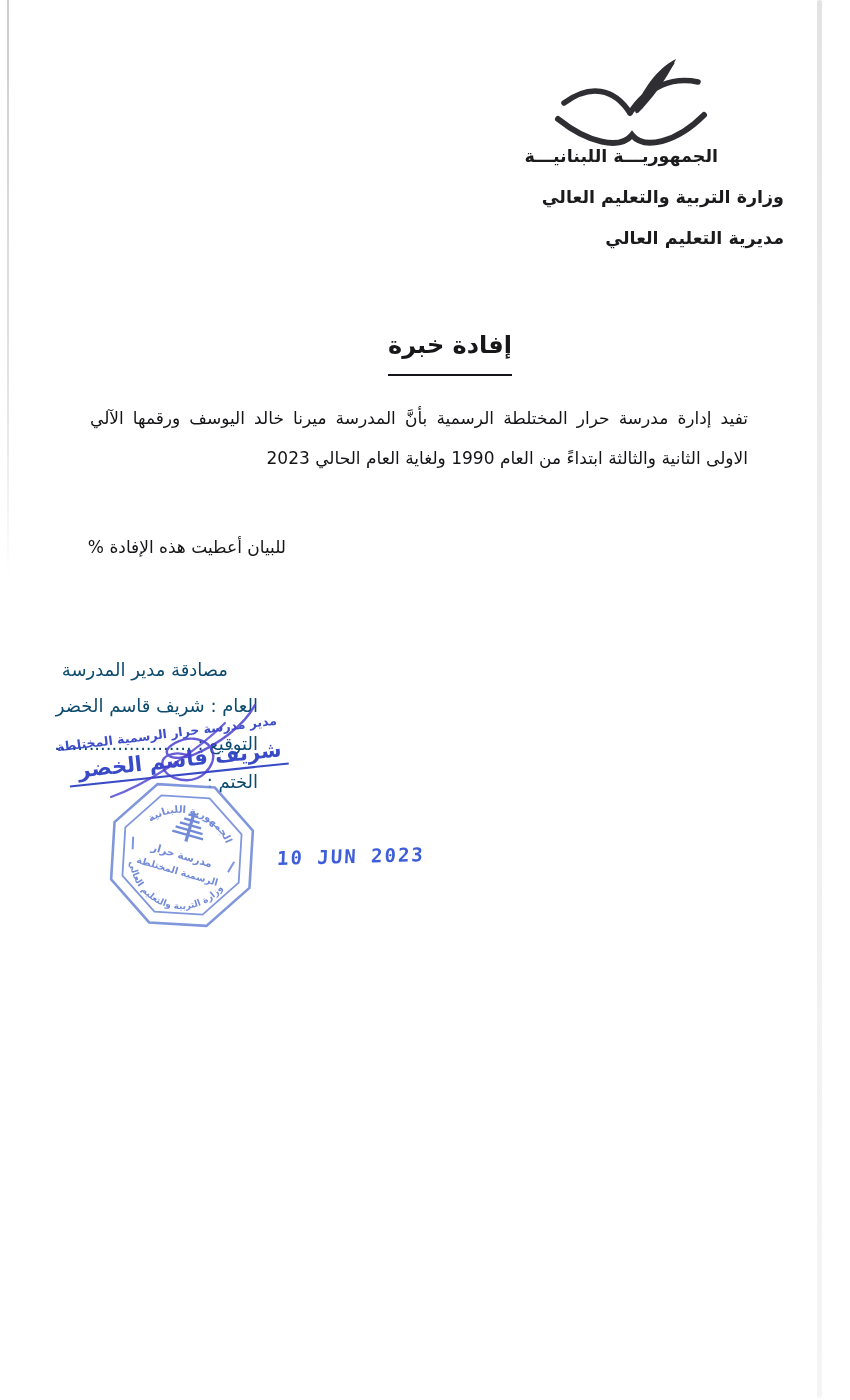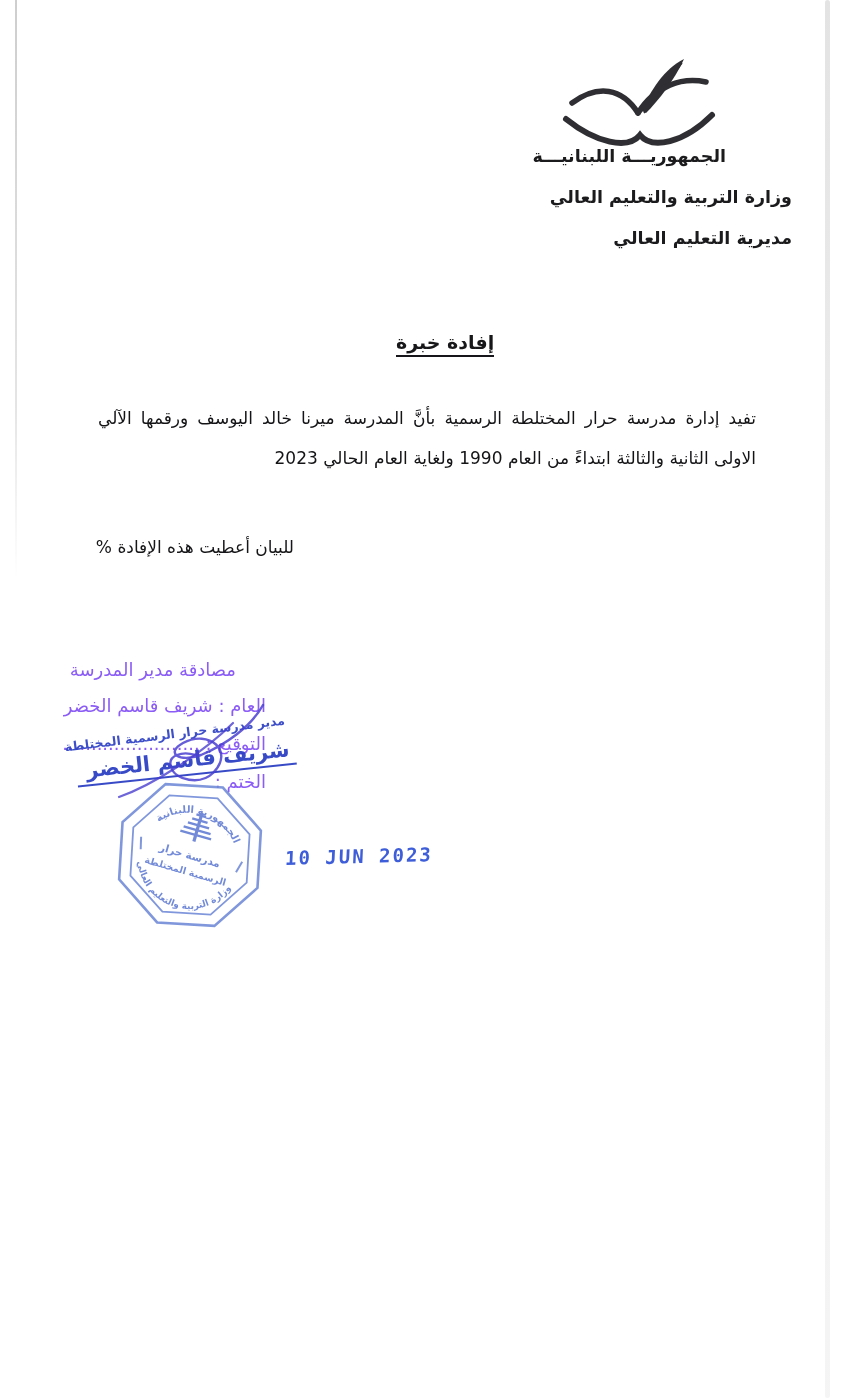--- a/index.html
+++ b/index.html
@@ -1,48 +1,48 @@
 <!DOCTYPE html>
 <html lang="ar"><head>
 <meta charset="utf-8">
 <style>
   html,body{margin:0;padding:0;background:#ffffff;}
   body{width:850px;height:1400px;overflow:hidden;font-family:"DejaVu Sans",sans-serif;color:#17171a;}
-  #doc{position:relative;width:826px;height:1400px;background:#ffffff;margin-left:8px;}
+  #doc{position:relative;width:826px;height:1400px;background:#ffffff;}
 
   
   .edge-left{position:absolute;left:7px;top:0;width:2px;height:580px;
     background:linear-gradient(to bottom,#b9b9b9,#d9d9d9 70%,rgba(220,220,220,0));opacity:.7;}
   .edge-right{position:absolute;left:817px;top:0;width:5px;height:1398px;border-radius:3px;
     background:linear-gradient(to bottom,#dcdcdc,#e9e9e9 40%,#f2f2f2);opacity:.8;}
 
   
   .logo{position:absolute;left:550px;top:57px;width:168px;height:94px;}
 
   
   .hdr{position:absolute;top:136px;right:42px;direction:rtl;text-align:right;
     font-weight:700;font-size:17.5px;line-height:41px;color:#1b1b1d;white-space:nowrap;}
   .hdr .l1{margin-right:66px;}
 
   
-  .title{position:absolute;top:331px;left:388px;direction:rtl;font-size:19px;font-weight:700;
-    border-bottom:2px solid #15151a;padding-bottom:2px;white-space:nowrap;}
+  .title{position:absolute;top:331px;left:388px;direction:rtl;font-size:24px;font-weight:700;
+    border-bottom:2px solid #15151a;padding-bottom:15px;white-space:nowrap;}
 
   
   .body-par{position:absolute;top:399px;left:90px;width:658px;direction:rtl;
     font-size:17px;line-height:39.5px;color:#141417;}
   .body-par .jl{text-align:justify;text-align-last:justify;}
   .body-par .last{text-align:right;}
   .b{font-weight:400;}
 
   .closing{position:absolute;top:537px;right:540px;direction:rtl;font-size:17px;white-space:nowrap;}
 
   
   .approval{position:absolute;top:659px;right:568px;direction:rtl;text-align:right;
-    font-size:18px;color:#8b5cf6;white-space:nowrap;}
+    font-size:18px;color:#0c4a6e;white-space:nowrap;}
   .approval .heading{margin-right:30px;margin-bottom:15px;}
   .approval .row{margin-bottom:17px;}
   .dots{letter-spacing:1px;}
 
   
   .ink{position:absolute;white-space:nowrap;font-weight:700;pointer-events:none;}
   .stamp-title{left:56px;top:726px;font-size:12.5px;color:#2e41c4;direction:rtl;
     transform:rotate(-7deg);opacity:.92;}
   .stamp-name{left:68px;top:748px;font-size:21px;color:#2e41c4;direction:rtl;
     transform:rotate(-6deg);border-bottom:2.5px solid #2e41c4;padding:0 6px 2px 10px;opacity:.95;}

